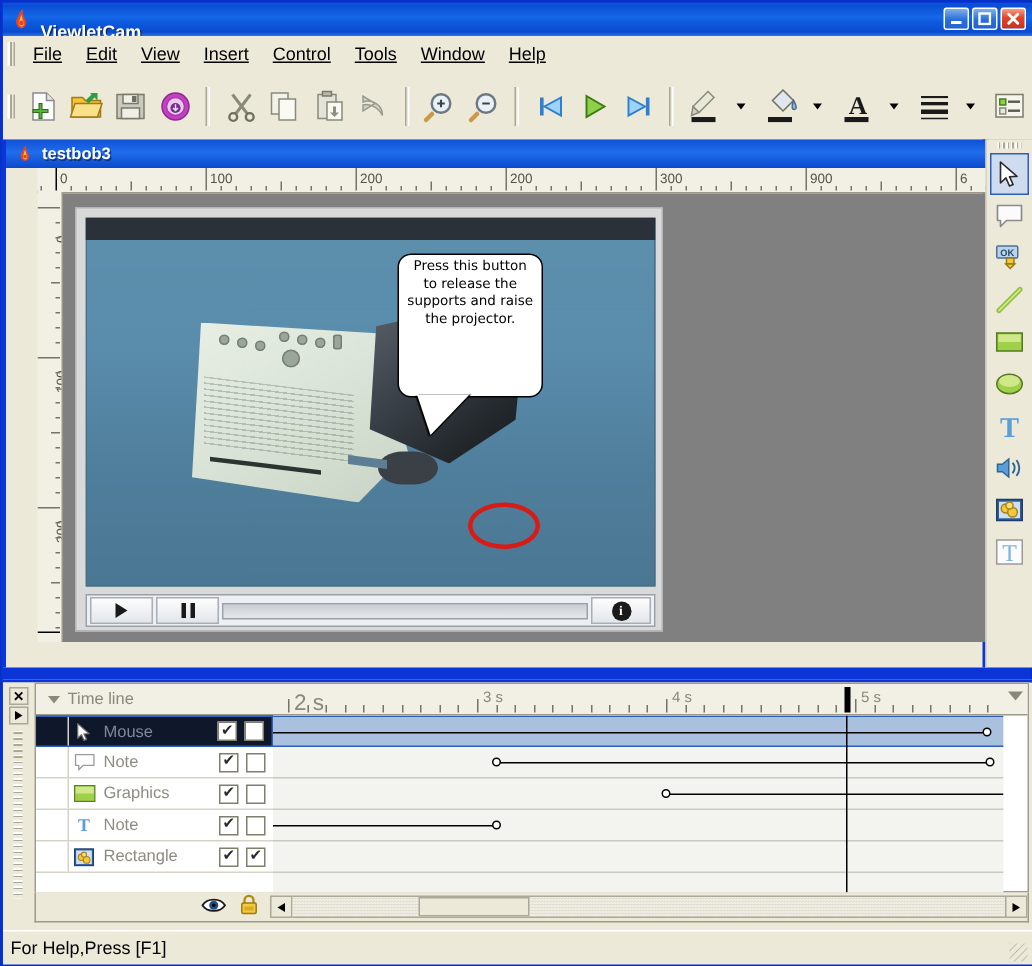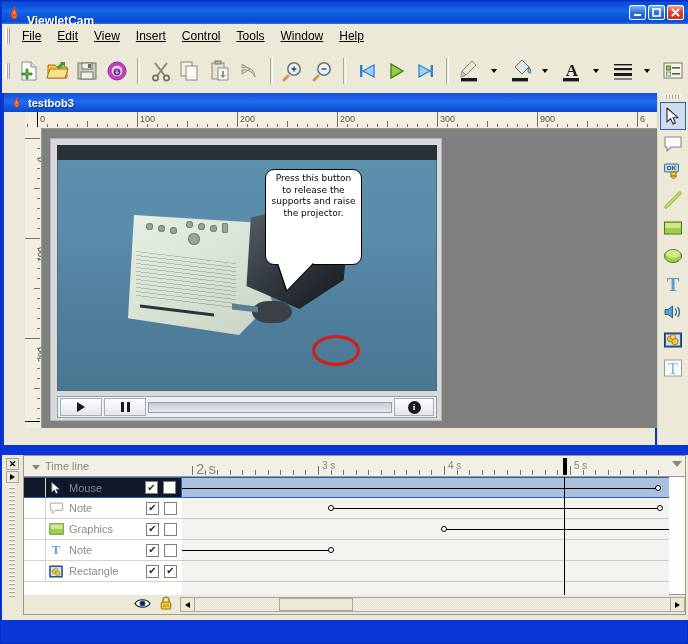--- a/index.html
+++ b/index.html
@@ -862,14 +862,18 @@
       </div>
       <div class="sb-track">
         <div class="sb-thumb"></div>
       </div>
       <div class="sb-btn">
         <span style="display:inline-block;width:0;height:0;border-top:3px solid transparent;border-bottom:3px solid transparent;border-left:5px solid #000;"></span>
       </div>
     </div>
   </div>
 
+  <div class="statusbar">
+    <span class="txt">For Help,Press [F1]</span>
+    <span class="grip-res"></span>
+  </div>
 
 </div>
 
 </body></html>

